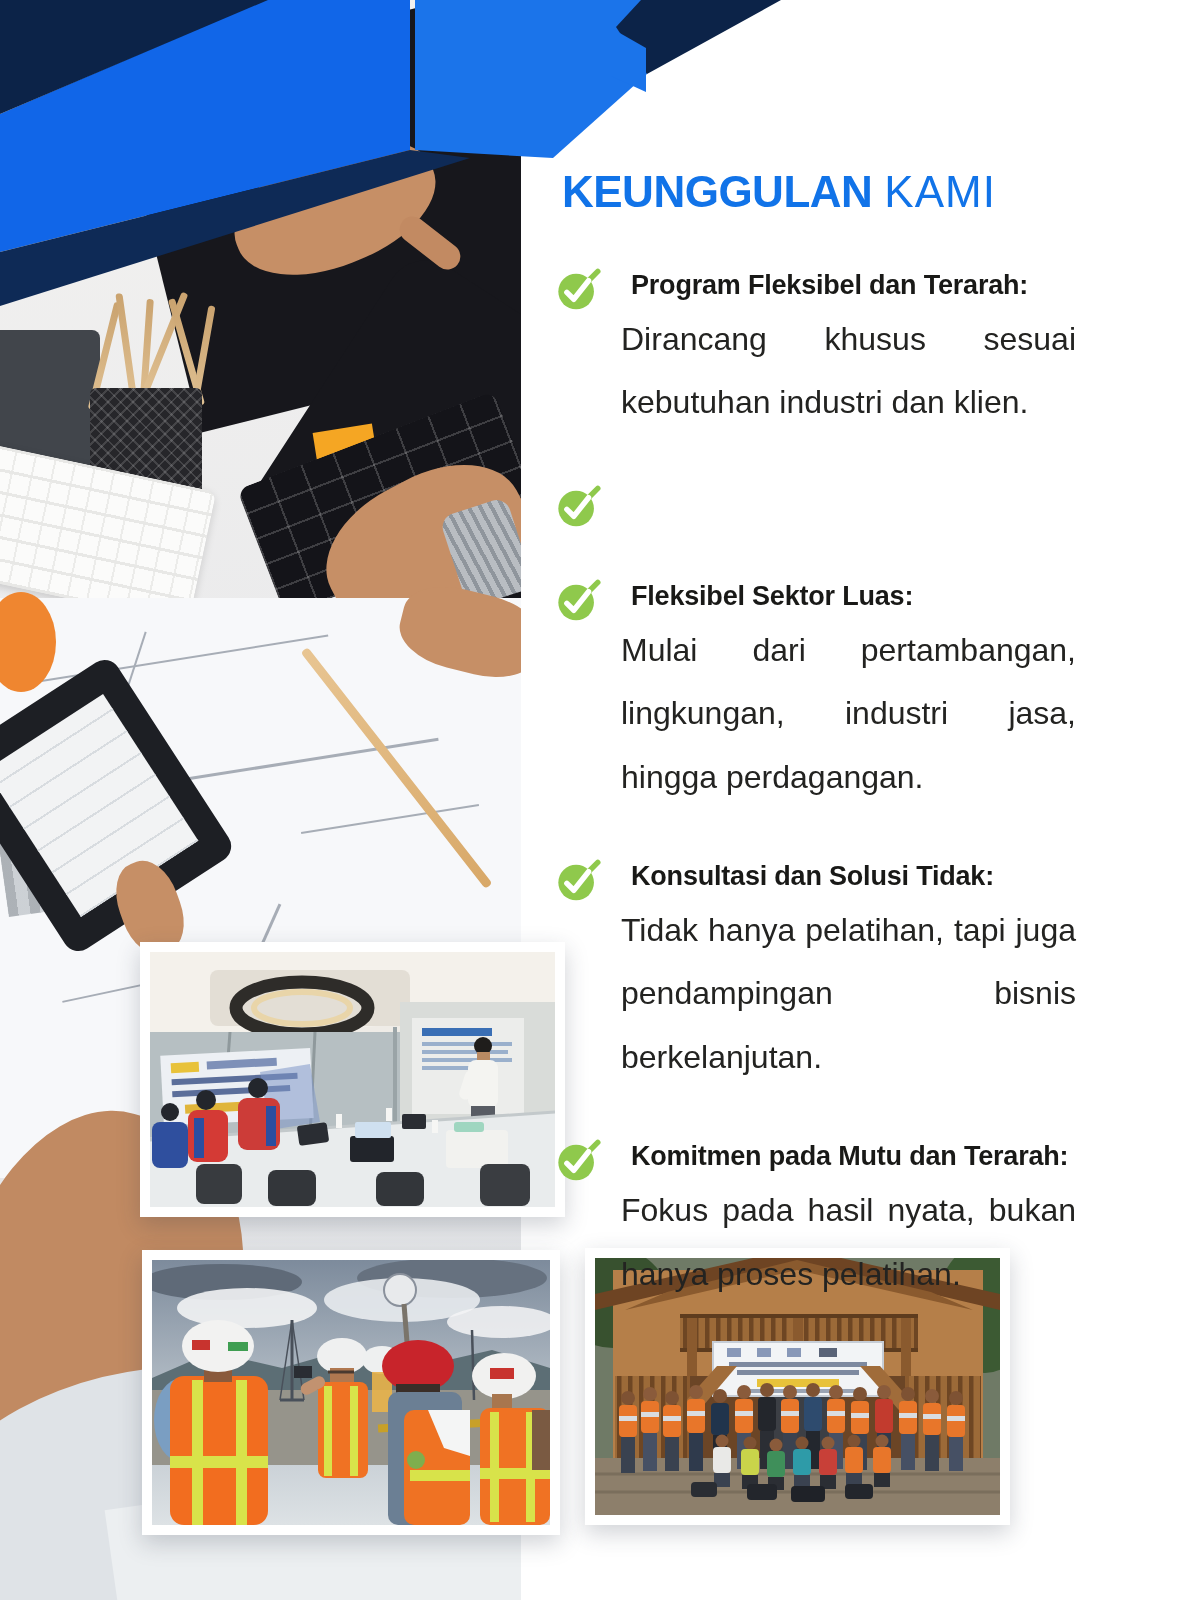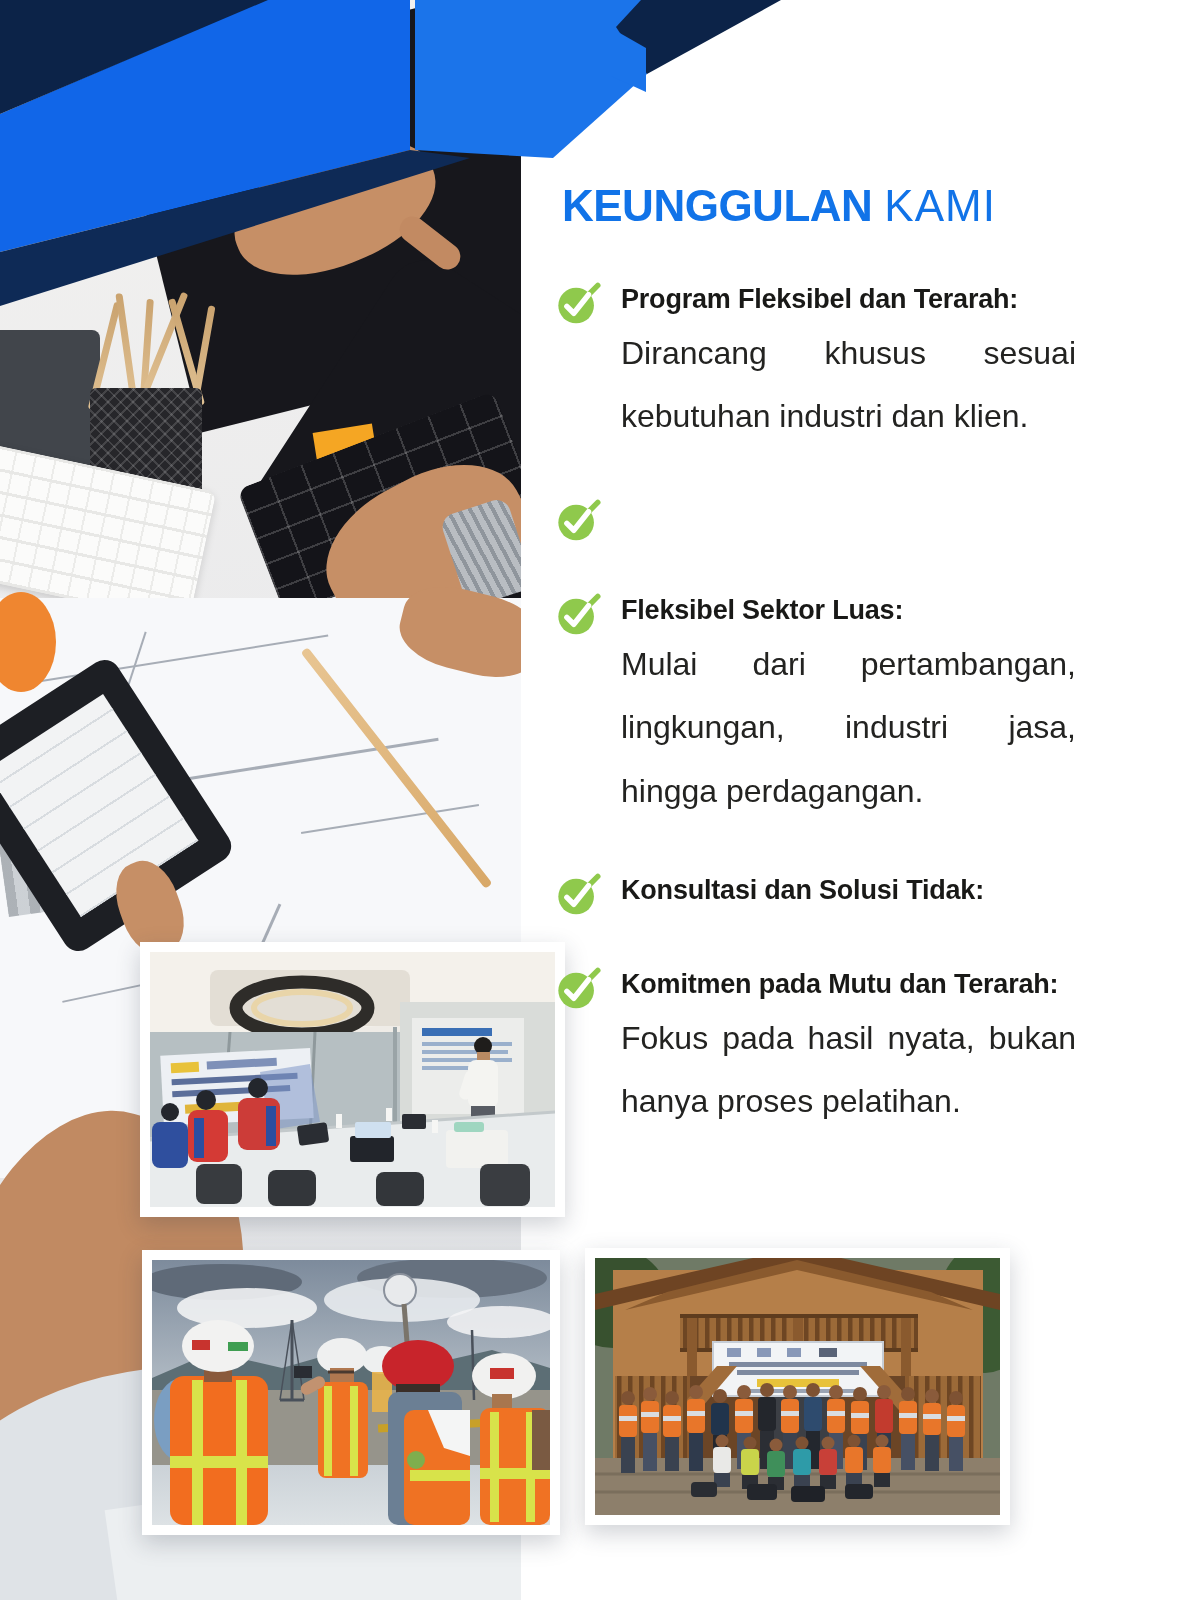--- a/index.html
+++ b/index.html
@@ -41,27 +41,27 @@
                  background-image:repeating-linear-gradient(0deg,#d8dce0 0 2px,transparent 2px 26px);}
   .model{left:0px;top:790px;width:110px;height:120px;background:repeating-linear-gradient(90deg,#9aa0a6 0 10px,#c2c7cc 10px 22px);
          transform:rotate(-8deg);opacity:.8;}
   .thumb{left:120px;top:860px;width:60px;height:95px;background:#c68f66;border-radius:45%;transform:rotate(-20deg);}
   .arm{left:-50px;top:1110px;width:280px;height:440px;background:#c18a62;border-radius:44%;transform:rotate(16deg);}
   .sleeve{left:-70px;top:1360px;width:600px;height:360px;background:#dfe3e7;border-radius:40%;transform:rotate(-7deg);}
   .sleeve2{left:120px;top:1470px;width:560px;height:260px;background:#eceff1;transform:rotate(-8deg);}
   
   .top-deco{position:absolute;left:0;top:0;z-index:4;pointer-events:none;}
   
-  .content{position:absolute;left:556px;top:184px;width:528px;z-index:6;}
+  .content{position:absolute;left:556px;top:170px;width:528px;z-index:6;}
   .title{margin:0 0 54px 6px;font-size:44px;line-height:1;color:#1173e8;letter-spacing:-.5px;white-space:nowrap;}
   .title .em{font-weight:800;}
   .title .rest{font-weight:400;margin-left:12px;letter-spacing:1px;}
   .adv-item{display:flex;align-items:flex-start;gap:17px;margin-bottom:50px;}
   .check{width:48px;height:44px;flex-shrink:0;margin-top:0;}
-  .adv-heading{font-size:27px;font-weight:800;color:#191917;line-height:1.3;margin:0 0 5px 0;letter-spacing:-.2px;}
+  .adv-heading{font-size:27px;font-weight:800;color:#191917;line-height:1.3;margin:0 0 5px 10px;letter-spacing:-.2px;}
   .adv-body{font-size:32px;color:#232321;line-height:1.98;margin:0;text-align:justify;width:455px;}
   
   .photo{position:absolute;background:#ffffff;padding:10px;box-shadow:0 8px 22px rgba(40,50,70,.22);z-index:5;}
   .photo svg{display:block;}
   .p-meeting{left:140px;top:942px;}
   .p-field{left:142px;top:1250px;}
   .p-group{left:585px;top:1248px;}
 </style>
 </head>
 <body>
@@ -155,20 +155,21 @@
     </div>
 
     <div class="adv-item">
       <svg class="check" viewBox="0 0 62 56">
         <circle cx="26" cy="30" r="23" fill="#8fc94c"></circle>
         <line x1="40" y1="18" x2="54" y2="4" stroke="#8fc94c" stroke-width="7" stroke-linecap="round"></line>
         <polyline points="14,31 23,40 42,16" fill="none" stroke="#ffffff" stroke-width="7" stroke-linecap="round" stroke-linejoin="round"></polyline>
       </svg>
       <div>
         <div class="adv-heading">Konsultasi dan Solusi Tidak:</div>
+        <p class="adv-body">Tidak hanya pelatihan, tapi juga pendampingan bisnis berkelanjutan.</p>
       </div>
     </div>
 
     <div class="adv-item">
       <svg class="check" viewBox="0 0 62 56">
         <circle cx="26" cy="30" r="23" fill="#8fc94c"></circle>
         <line x1="40" y1="18" x2="54" y2="4" stroke="#8fc94c" stroke-width="7" stroke-linecap="round"></line>
         <polyline points="14,31 23,40 42,16" fill="none" stroke="#ffffff" stroke-width="7" stroke-linecap="round" stroke-linejoin="round"></polyline>
       </svg>
       <div>

